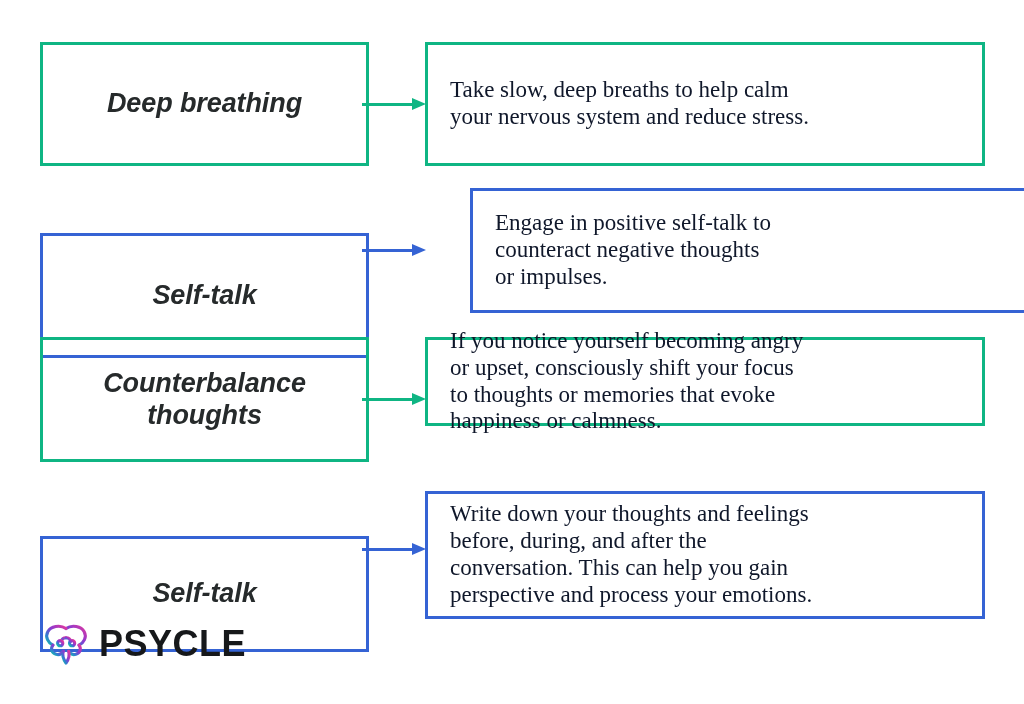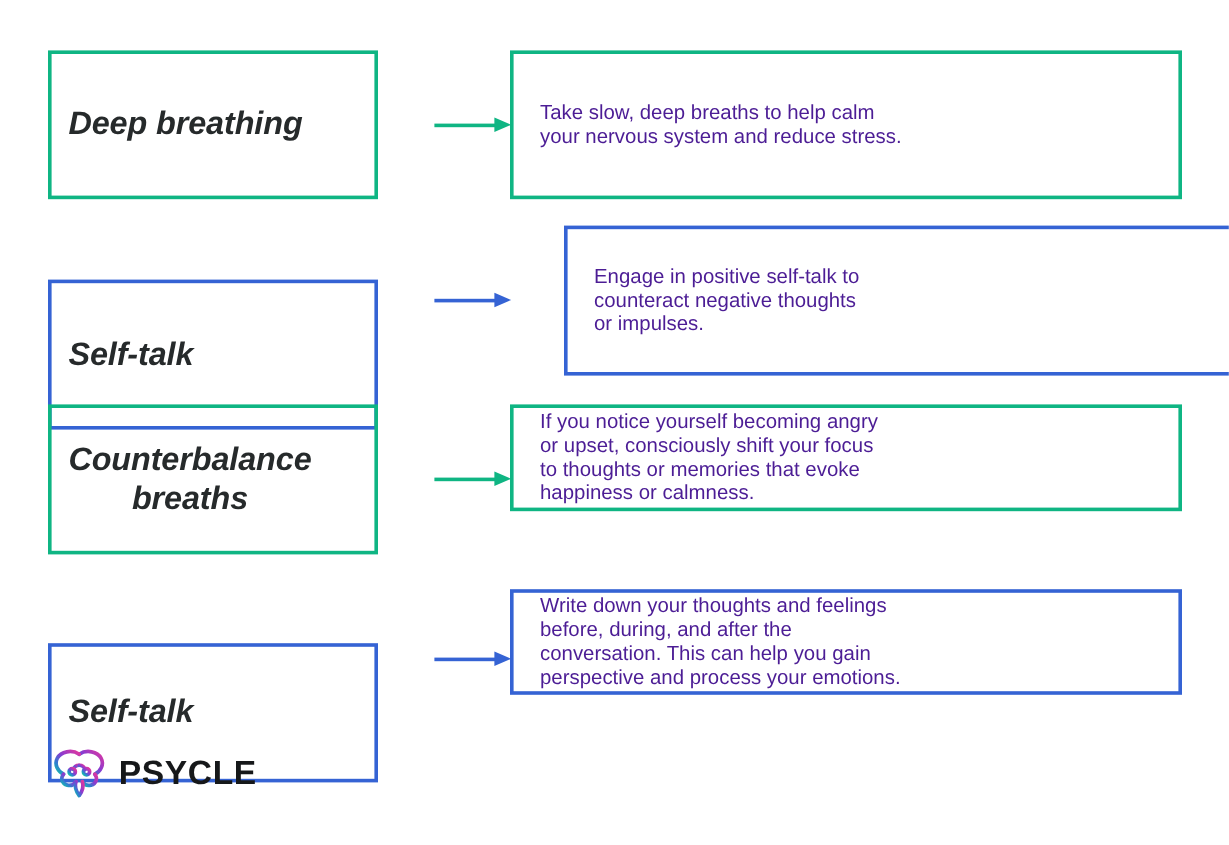--- a/index.html
+++ b/index.html
@@ -26,26 +26,26 @@
   .row {
     position: absolute;
     left: 0;
     width: 1024px;
   }
 
   
   .label-box {
     position: absolute;
     left: 40px;
-    width: 275px;               
+    width: 329px;               
     box-sizing: border-box;
     border: 3px solid #0fb583;
     display: flex;
     align-items: center;
-    justify-content: flex-start;
+    justify-content: center;
     text-align: center;
     top: 0;
   }
   .label-box.blue { border-color: #3563d4; margin-top: 45px; }
 
   .label-text {
     font-family: "Liberation Sans", sans-serif;
     font-weight: bold;
     font-style: italic;
     font-size: 27px;
@@ -62,25 +62,25 @@
     width: 560px;               
     box-sizing: border-box;
     border: 3px solid #0fb583;
     display: flex;
     align-items: center;
     top: 0;
   }
   .desc-box.blue { border-color: #3563d4; }
 
   .desc-text {
-    font-family: Liberation Sans, sans-serif;
+    font-family: Liberation Serif, serif;
     font-weight: normal;
-    font-size: 17px;
+    font-size: 23px;
     line-height: 1.17;
-    color: #4c1d95;
+    color: #0f172a;
     padding: 0 22px;
     white-space: pre-line;
   }
 
   
   .arrow {
     position: absolute;
     left: 362px;
     height: 13px;
     width: 65px;
@@ -111,21 +111,21 @@
     left: 42px;
     top: 622px;
     display: flex;
     align-items: center;
     gap: 9px;
   }
   #logo .mark { width: 48px; height: 44px; display:block; }
   #logo .wordmark {
     font-family: "Liberation Sans", sans-serif;
     font-weight: bold;
-    font-size: 28px;
+    font-size: 36px;
     letter-spacing: 0.5px;
     color: #16181a;
     line-height: 1;
   }
 </style>
 </head>
 <body>
 
 <div id="diagram">
 
@@ -152,42 +152,42 @@
       </div>
       <div class="desc-box blue" style="height: 125px; margin-left: 45px;">
         <div class="desc-text">Engage in positive self-talk to
 counteract negative thoughts
 or impulses.</div>
       </div>
     </div>
     <div class="row" style="top: 337px; height: 125px;">
       <div class="label-box" style="height: 125px;">
         <div class="label-text" style="white-space: pre-line;">Counterbalance
-breaths</div>
+thoughts</div>
       </div>
       <div class="arrow" style="top: 56px;">
         <div class="shaft"></div>
         <div class="head"></div>
       </div>
       <div class="desc-box" style="height: 89px;">
         <div class="desc-text">If you notice yourself becoming angry
 or upset, consciously shift your focus
 to thoughts or memories that evoke
 happiness or calmness.</div>
       </div>
     </div>
     <div class="row" style="top: 491px; height: 116px;">
       <div class="label-box blue" style="height: 116px;">
         <div class="label-text" style="white-space: pre-line;">Self-talk</div>
       </div>
       <div class="arrow blue" style="top: 52px;">
         <div class="shaft"></div>
         <div class="head"></div>
       </div>
-      <div class="desc-box blue" style="height: 88px;">
+      <div class="desc-box blue" style="height: 128px;">
         <div class="desc-text">Write down your thoughts and feelings
 before, during, and after the
 conversation. This can help you gain
 perspective and process your emotions.</div>
       </div>
     </div>
     <div id="logo">
     <svg class="mark" viewBox="0 0 48 44" aria-hidden="true">
       <defs>
         <linearGradient id="brainGrad" x1="1" y1="0" x2="0" y2="1">

